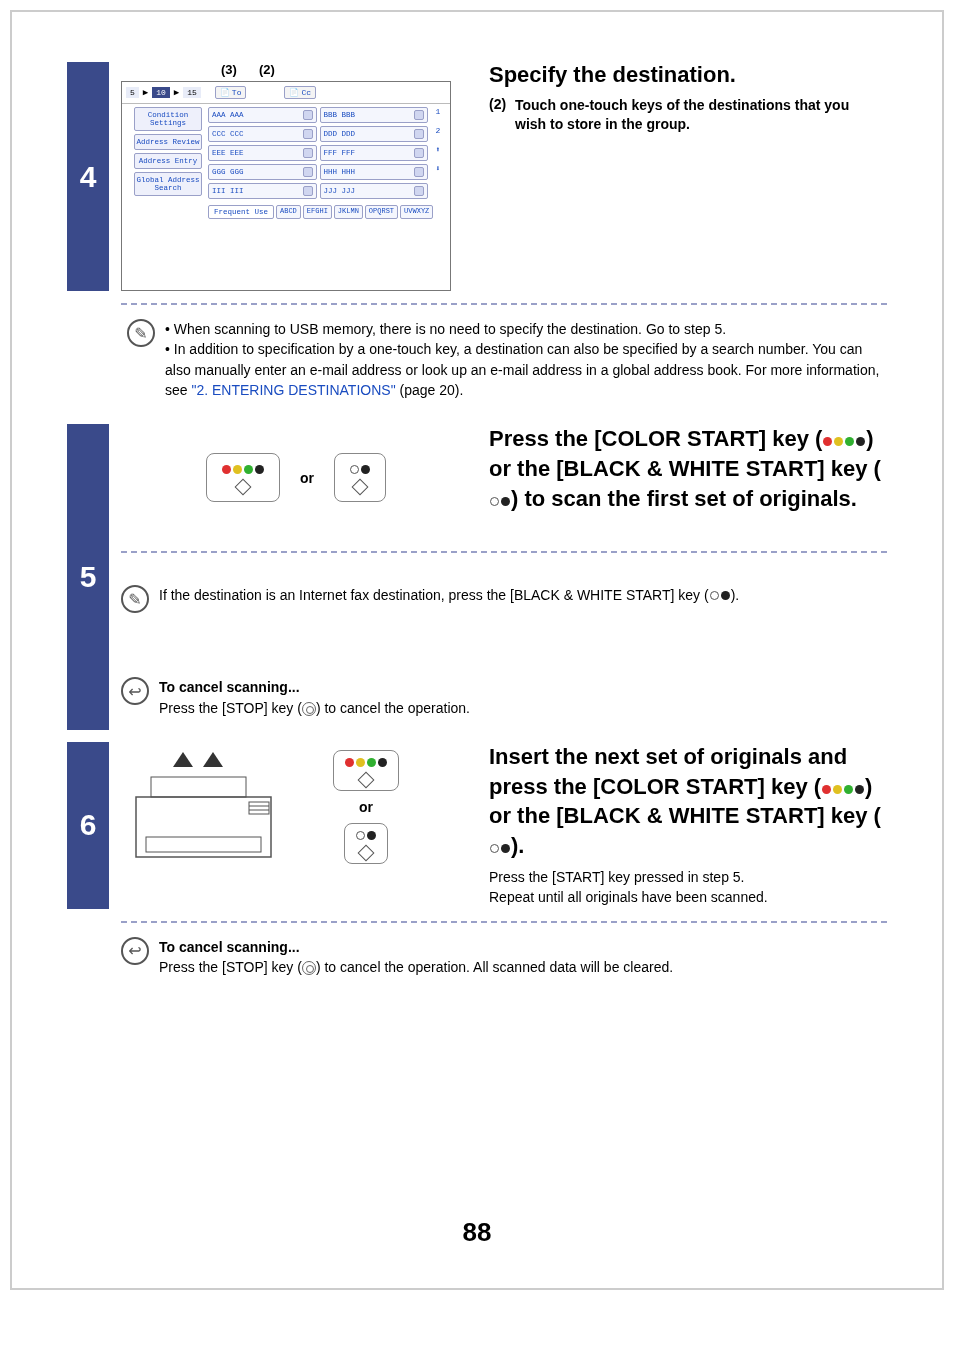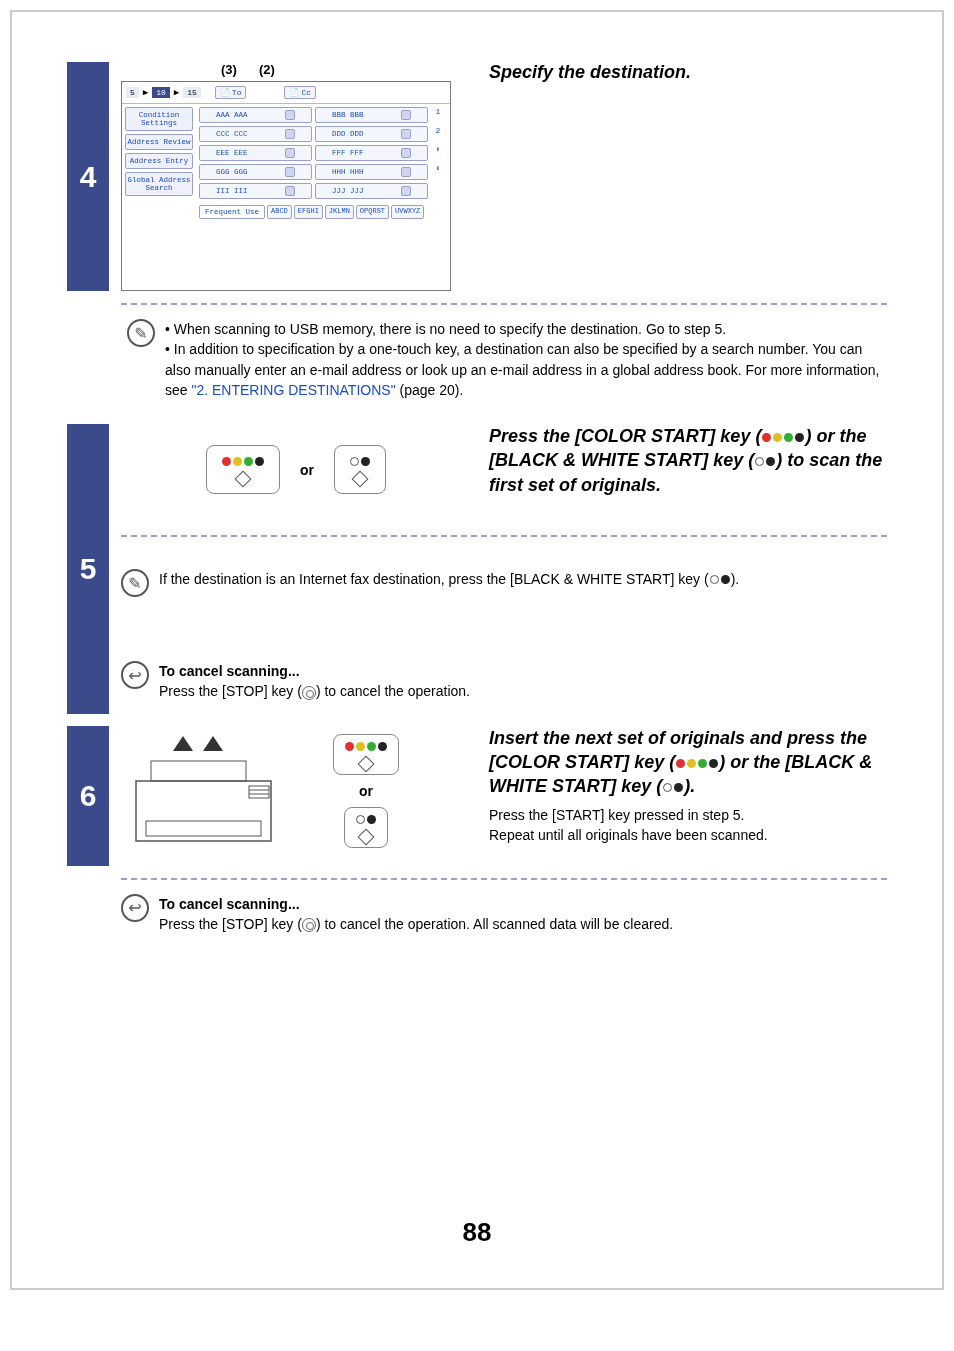--- a/index.html
+++ b/index.html
@@ -36,21 +36,21 @@
     font-weight: bold;
   }
   .step-content {
     flex: 1;
     padding-left: 12px;
     display: flex;
     gap: 18px;
   }
   .left-block { width: 350px; flex: 0 0 350px; }
   .right-block { flex: 1; }
-  .heading { font-size: 18px; font-weight: bold; margin-bottom: 8px; font-style: italic; }
+  .heading { font-size: 22px; font-weight: bold; margin-bottom: 8px; }
   .substep { margin-bottom: 8px; }
   .sublabel { display: inline-block; width: 26px; font-weight: bold; vertical-align: top; }
   .subtext { display: inline-block; width: calc(100% - 30px); font-weight: bold; line-height: 1.35; }
   .dash {
     border: none;
     border-top: 2px dashed #9aa0c8;
     margin: 12px 0 10px 0;
   }
   .note-block { display: flex; align-items: flex-start; gap: 10px; padding: 4px 0 12px 0; }
   .note-icon {
@@ -74,26 +74,26 @@
     border: 1px solid #777; width: 330px; height: 210px;
     font-size: 9px; position: relative;
     font-family: "Courier New", monospace;
   }
   .callouts { display:flex; gap:22px; justify-content:flex-start; padding-left:90px; font-weight:bold; font-size:13px; margin-bottom:4px; color:#000; }
   .callouts span::before, .callouts span::after { content:""; }
   .dev-top { height: 22px; display:flex; align-items:center; gap:4px; padding:2px 4px; border-bottom:1px solid #bbb;}
   .crumb { background:#e8ecf8; padding:1px 4px; font-size:8px;}
   .crumb.on { background:#3a4a8a; color:#fff;}
   .tbtn { background:#f4f4f4; border:1px solid #9aa0c8; border-radius:2px; padding:1px 4px; font-size:8px; color:#1a4cc0; display:flex; align-items:center; gap:2px;}
-  .dev-body { display:flex; height: 152px; }
+  .dev-body { display:flex; height: 152px; margin-left: 9px; }
   .dev-side { width: 74px; display:flex; flex-direction:column; gap:3px; padding:3px;}
   .side-btn { border:1px solid #9aa0c8; background:#eef0fb; font-size:7.5px; text-align:center; padding:3px 1px; color:#1a4cc0; border-radius:2px;}
   .dev-main { flex:1; padding:3px; }
   .grid2 { display:grid; grid-template-columns: 1fr 1fr 16px; gap:3px 3px; }
-  .cell { border:1px solid #9aa0c8; background:#f4f6fd; color:#1a4cc0; font-size:7.5px; padding:2px 16px; display:flex; align-items:center; justify-content:space-between; border-radius:2px;}
+  .cell { border:1px solid #9aa0c8; background:#f4f6fd; color:#1a4cc0; font-size:7.5px; padding:2px 3px; display:flex; align-items:center; justify-content:space-between; border-radius:2px;}
   .micon { width:10px;height:10px; background:#d0d6f0; border:1px solid #9aa0c8; border-radius:2px; display:inline-block;}
   .pagerc { width:14px; text-align:center; font-size:8px; color:#1a4cc0;}
   .tabs-row { display:flex; gap:2px; margin-top:6px;}
   .tab {border:1px solid #9aa0c8; background:#f4f6fd; font-size:7px; padding:1px 3px; color:#1a4cc0; border-radius:2px;}
   .dev-bot { border-top:1px solid #bbb; height:30px; display:flex; align-items:center; gap:6px; padding:3px;}
   .freq { font-size:7.5px; color:#1a4cc0; padding:2px 5px; border:1px solid #9aa0c8; border-radius:2px;}
   
   .keybox { border:1px solid #888; border-radius:8px; padding:8px 14px; display:inline-flex; flex-direction:column; align-items:center; gap:4px; font-size:13px;}
   .dots { letter-spacing:1px;}
   .dot{display:inline-block;width:8px;height:8px;border-radius:50%;margin:0 1px;}
@@ -204,20 +204,21 @@
                   <span class="tab">OPQRST</span>
                   <span class="tab">UVWXYZ</span>
                 </div>
               </div>
             </div>
           </div>
         </div>
 
         <div class="right-block">
           <div class="heading">Specify the destination.</div>
+          <div class="substep"><span class="sublabel">(2)</span><span class="subtext">Touch one-touch keys of the destinations that you wish to store in the group.</span></div>
         </div>
       </div>
     </div>
     <hr class="dash" style="margin-left:54px">
     <div class="note-block" style="padding-left:60px">
       <div class="note-icon">✎</div>
       <div class="note-text">
         • <span>When scanning to USB memory, there is no need to specify the destination. Go to step 5.</span><br>
         • <span>In addition to specification by a one-touch key, a destination can also be specified by a search number. You can also manually enter an e-mail address or look up an e-mail address in a global address book. For more information, see </span><span class="link">"2. ENTERING DESTINATIONS"</span><span> (page 20).</span>
       </div>

